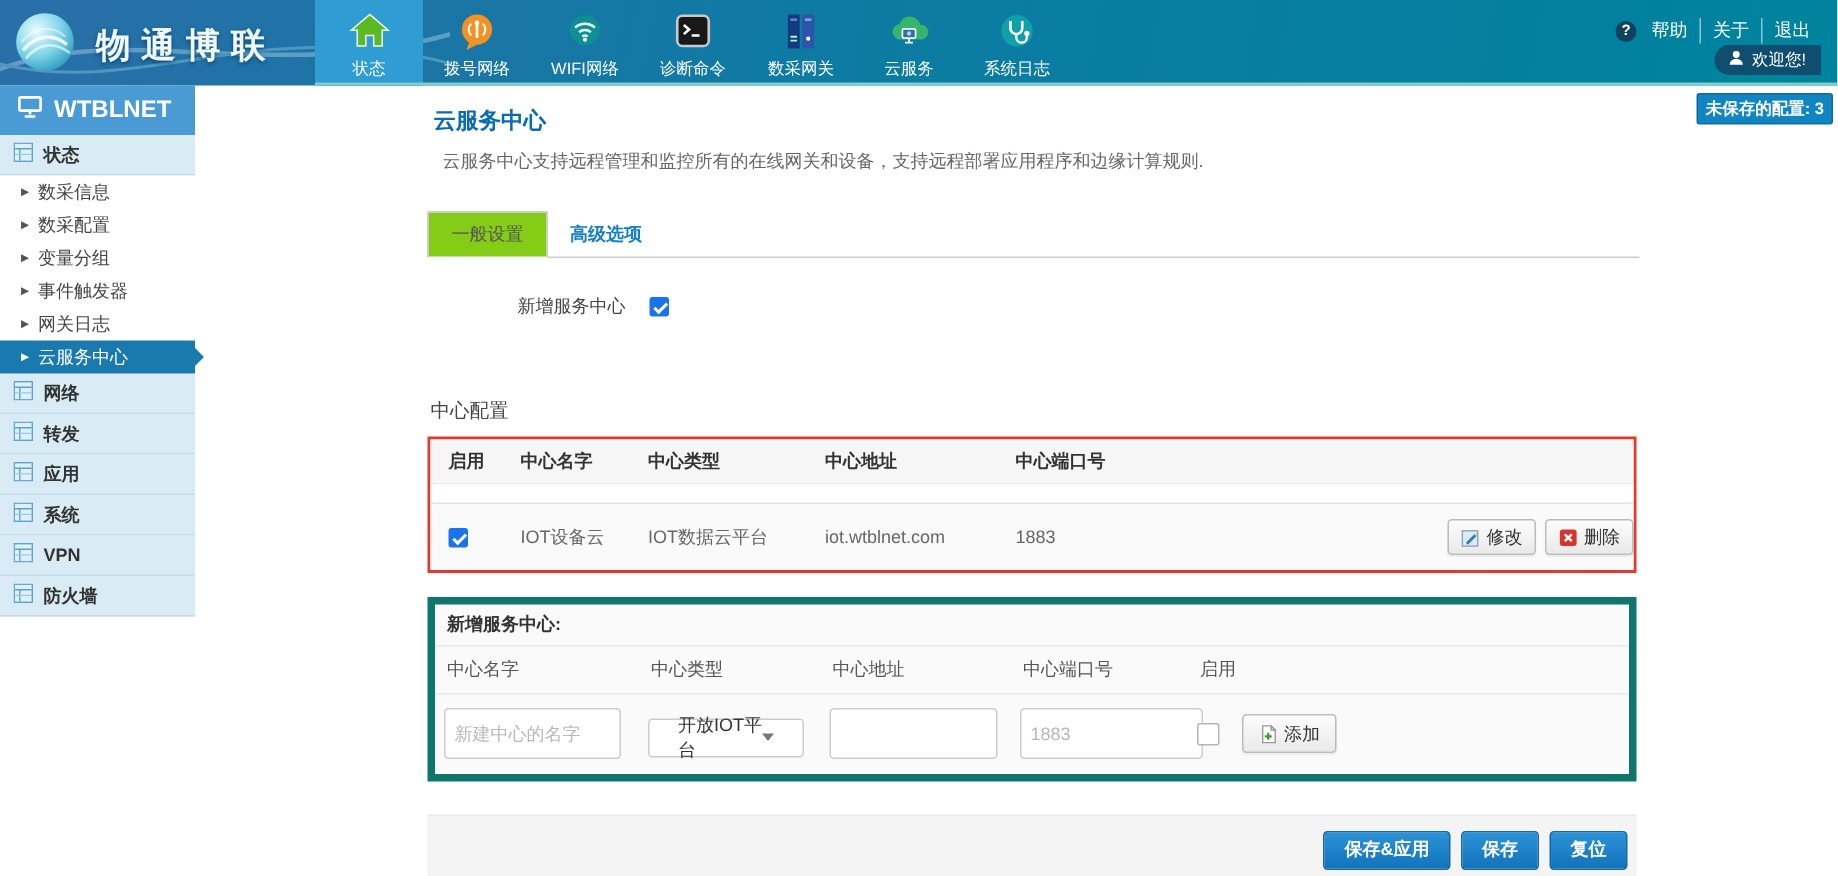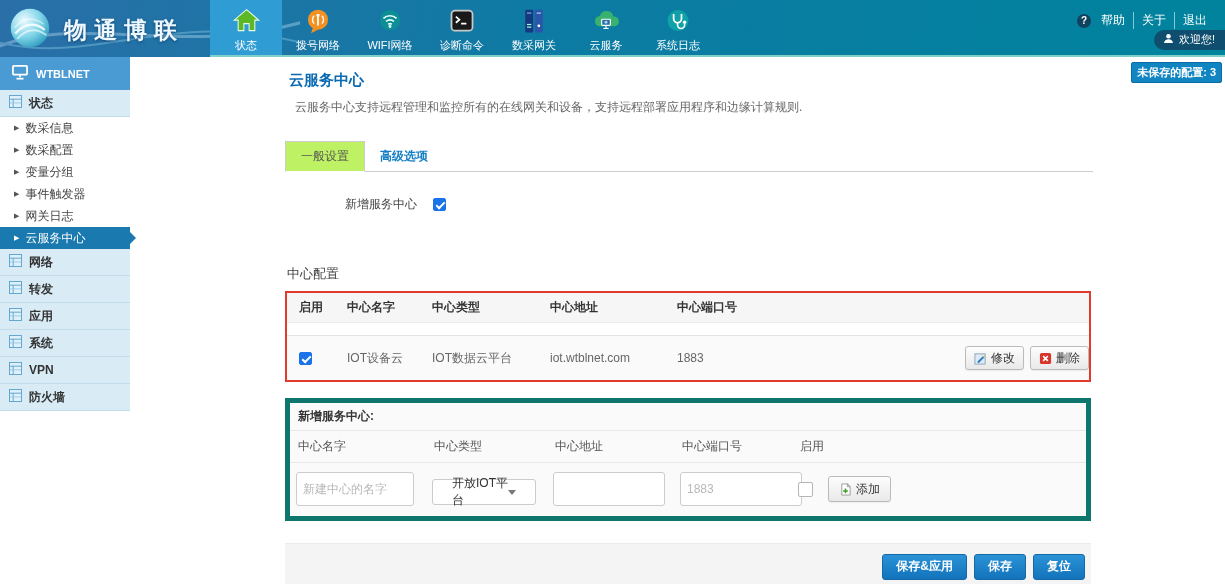--- a/index.html
+++ b/index.html
@@ -20,50 +20,50 @@
   .top-nav{position:absolute;left:210px;top:0;height:57px;display:flex;}
   .nav-item{width:72px;height:57px;display:flex;flex-direction:column;align-items:center;padding-top:5px;cursor:pointer;}
   .nav-item.active{background:#2f9dd3;}
   .nav-icon{height:32px;display:flex;align-items:center;justify-content:center;}
   .nav-label{font-size:11px;color:#fff;margin-top:1px;white-space:nowrap;}
   .top-links{position:absolute;right:10px;top:12px;display:flex;align-items:center;font-size:12px;color:#fff;}
   .top-links a{color:#fff;text-decoration:none;padding:0 8px;cursor:pointer;}
   .top-links a:not(:last-child){border-right:1px solid rgba(255,255,255,.55);}
   .help-q{width:14px;height:14px;border-radius:50%;background:#12435e;color:#fff;font-size:10px;font-weight:bold;
     display:inline-flex;align-items:center;justify-content:center;margin-right:2px;}
-  .welcome-pill{position:absolute;right:0;top:30px;background:#0f4e6e;border-radius:10px 0 0 10px;
+  .welcome-pill{position:absolute;right:11px;top:30px;background:#0f4e6e;border-radius:10px 0 0 10px;
     padding:2px 10px 3px 9px;color:#fff;font-size:11px;display:flex;align-items:center;gap:5px;}
 
   .unsaved-badge{position:absolute;right:3px;top:62px;background:#1185c2;border:1px solid #0a6da3;color:#fff;
     font-size:11px;font-weight:bold;padding:2px 5px;border-radius:2px;cursor:pointer;}
 
   
   .sidebar{position:absolute;left:0;top:57px;width:130px;}
-  .sb-header{height:33px;background:#4a9bd3;color:#fff;font-weight:bold;font-size:11px;
+  .sb-header{height:33px;background:#4a9bd3;color:#fff;font-weight:bold;font-size:16px;
     display:flex;align-items:center;gap:8px;padding-left:12px;}
   .sb-item{display:flex;align-items:center;cursor:pointer;}
   .sb-item.main{height:27px;background:#d9ecf6;border-bottom:1px solid #c3dcea;
     padding-left:9px;gap:7px;font-size:12px;font-weight:bold;color:#333;}
   .sb-item.sub{height:22px;background:#fff;padding-left:14px;gap:6px;font-size:12px;color:#444;}
   .sb-item.sub .caret{font-size:7px;color:#555;}
   .sb-item.sub.active{background:var(--sidebar-selected);color:#fff;position:relative;}
   .sb-item.sub.active .caret{color:#fff;}
   .sb-item.sub.active::after{content:"";position:absolute;right:-6px;top:50%;margin-top:-6px;
     border-left:6px solid var(--sidebar-selected);border-top:6px solid transparent;border-bottom:6px solid transparent;}
 
   
   .content{position:absolute;left:285px;top:57px;width:808px;}
   h1.page-title{font-size:15px;font-weight:bold;color:var(--title-blue);margin:14px 0 0 4px;}
   .desc{font-size:12px;color:#666;margin:9px 0 0 10px;}
   h2.section{font-size:14px;font-weight:normal;color:#444;margin:23px 0 0 2px;}
   h2.section2{font-size:13px;font-weight:normal;color:#444;margin:52px 0 0 2px;}
 
   .tabs{display:flex;border-bottom:1px solid #ccc;margin-top:29px;height:27px;align-items:flex-end;}
   .tab{font-size:12px;padding:6px 15px;cursor:pointer;}
-  .tab.active{background:#bef264;border:1px solid #ccc;border-bottom:1px solid #fff;margin-bottom:-1px;color:#555;font-family:Liberation Mono, monospace;}
+  .tab.active{background:#84cc16;border:1px solid #ccc;border-bottom:1px solid #fff;margin-bottom:-1px;color:#555;font-family:Liberation Mono, monospace;}
   .tab.inactive{color:var(--accent);font-weight:bold;}
 
   .enable-row{margin:24px 0 0 60px;display:flex;align-items:center;gap:16px;font-size:12px;color:#444;}
 
   .cb{width:13px;height:13px;border:1px solid #b5b5b5;border-radius:2px;background:#fff;position:relative;display:inline-block;cursor:pointer;flex:none;}
   .cb.checked{background:var(--checkbox-blue);border-color:var(--checkbox-blue);}
   .cb.checked::after{content:"";position:absolute;left:4px;top:1px;width:3px;height:7px;
     border-right:2px solid #fff;border-bottom:2px solid #fff;transform:rotate(45deg);}
   .cb.big{width:15px;height:15px;}
 

